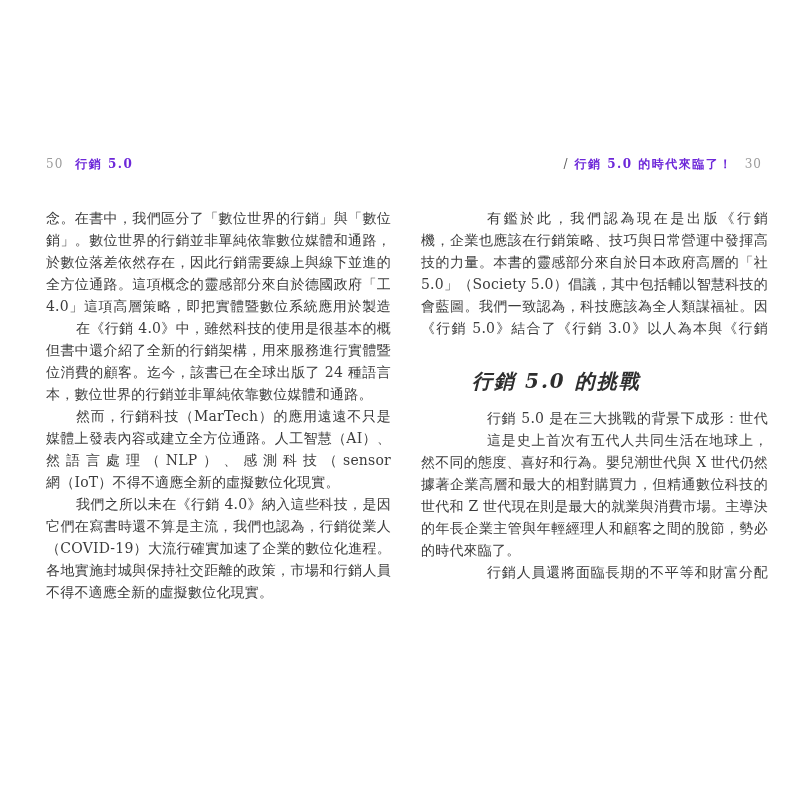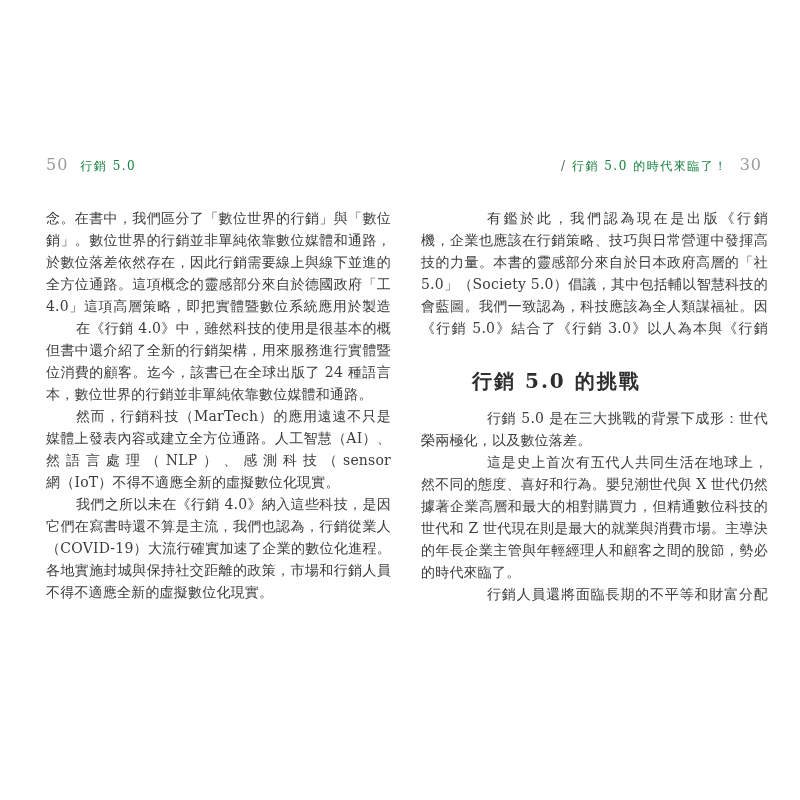--- a/index.html
+++ b/index.html
@@ -13,22 +13,22 @@
   .page { position: absolute; top: 157px; }
   .page-left  { left: 46px;  width: 345px; }
   .page-right { left: 421px; width: 347px; }
 
   .page-header {
     height: 15px; line-height: 15px;
     display: flex; align-items: baseline;
     font-size: 12px; color: #3a3a3a;
   }
   .page-header.right-align { justify-content: flex-end; padding-right: 6px; }
-  .page-num { font-size: 16px; color: #9b9b9b; letter-spacing: 1px; }
-  .running-title { font-weight: normal; color: #15803d; letter-spacing: 1.5px; }
+  .page-num { font-size: 12px; color: #9b9b9b; letter-spacing: 1px; }
+  .running-title { font-weight: bold; color: #6d28d9; letter-spacing: 1.5px; }
   .hdr-gap-sm { width: 12px; }
   .hdr-gap-xs { width: 7px; }
   .slash { color: #5a5a5a; font-weight: normal; }
 
   .body-lines { margin-top: 35px; }
   .line {
     height: 22px; line-height: 22px;
     font-size: 14px; color: #3c3c3c;
     letter-spacing: 0.2px;
     text-align: justify;
@@ -37,21 +37,21 @@
   }
   .line.end { text-align-last: left; }
   .page-left  .line.indent { padding-left: 30px; }
   .page-right .line.indent { padding-left: 66px; }
 
   .section-heading {
     margin-top: 29px;
     height: 26px; line-height: 26px;
     padding-left: 51px;
     font-size: 20px; font-weight: bold;
-    color: #2e2e2e; letter-spacing: 2px;
+    color: #2e2e2e; letter-spacing: 2px; font-style: italic;
   }
   .body-lines-2 { margin-top: 13px; }
 </style>
 </head>
 <body>
 
 <div class="page page-left">
   <div class="page-header">
     <span class="page-num">50</span>
     <span class="hdr-gap-sm"></span>
@@ -91,21 +91,20 @@
       <div class="line indent">有鑑於此，我們認為現在是出版《行銷 5.0》的最佳時</div>
       <div class="line">機，企業也應該在行銷策略、技巧與日常營運中發揮高科</div>
       <div class="line">技的力量。本書的靈感部分來自於日本政府高層的「社會</div>
       <div class="line">5.0」（Society 5.0）倡議，其中包括輔以智慧科技的永續社</div>
       <div class="line">會藍圖。我們一致認為，科技應該為全人類謀福祉。因此，</div>
       <div class="line">《行銷 5.0》結合了《行銷 3.0》以人為本與《行銷 4.0》科</div>
     </div>
   <div class="section-heading">行銷 5.0 的挑戰</div>
   <div class="body-lines-2">
       <div class="line indent">行銷 5.0 是在三大挑戰的背景下成形：世代差異、繁</div>
-      <div class="line end">榮兩極化，以及數位落差。</div>
       <div class="line indent">這是史上首次有五代人共同生活在地球上，卻有著截</div>
       <div class="line">然不同的態度、喜好和行為。嬰兒潮世代與 X 世代仍然占</div>
       <div class="line">據著企業高層和最大的相對購買力，但精通數位科技的 Y</div>
       <div class="line">世代和 Z 世代現在則是最大的就業與消費市場。主導決策</div>
       <div class="line">的年長企業主管與年輕經理人和顧客之間的脫節，勢必會</div>
       <div class="line end">的時代來臨了。</div>
       <div class="line indent">行銷人員還將面臨長期的不平等和財富分配不均，從</div>
     </div>
 </div>
 

